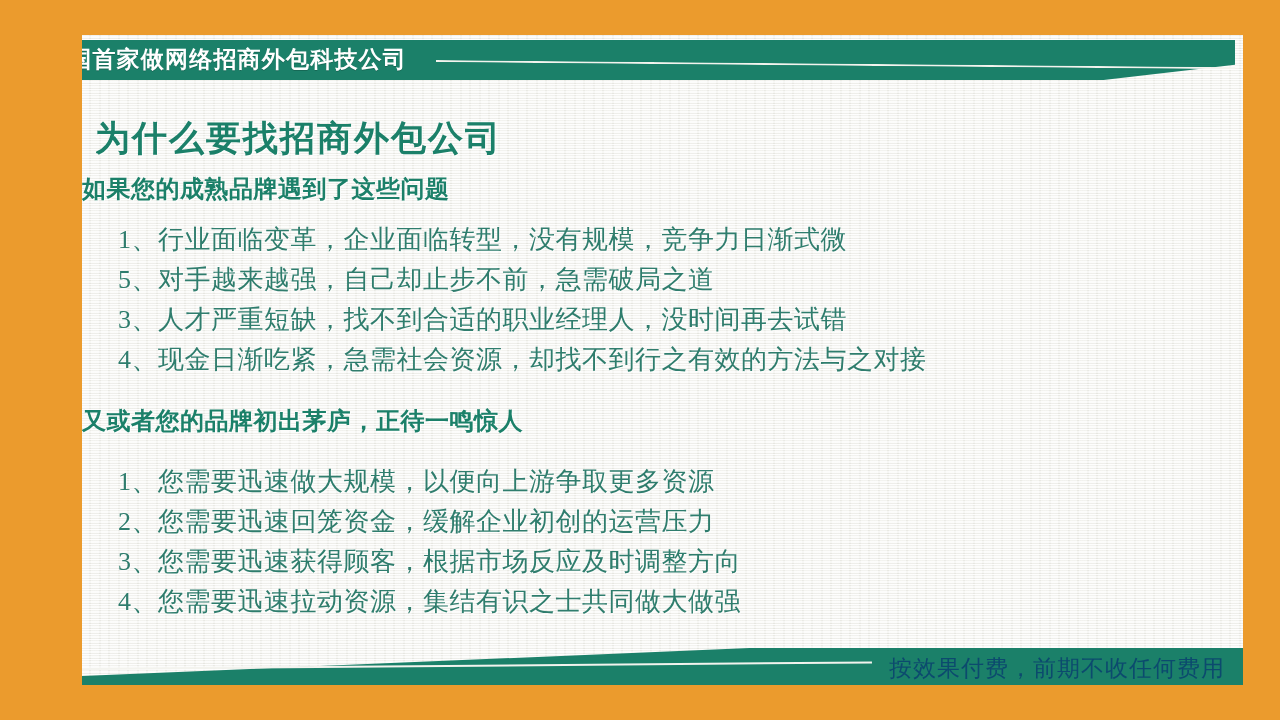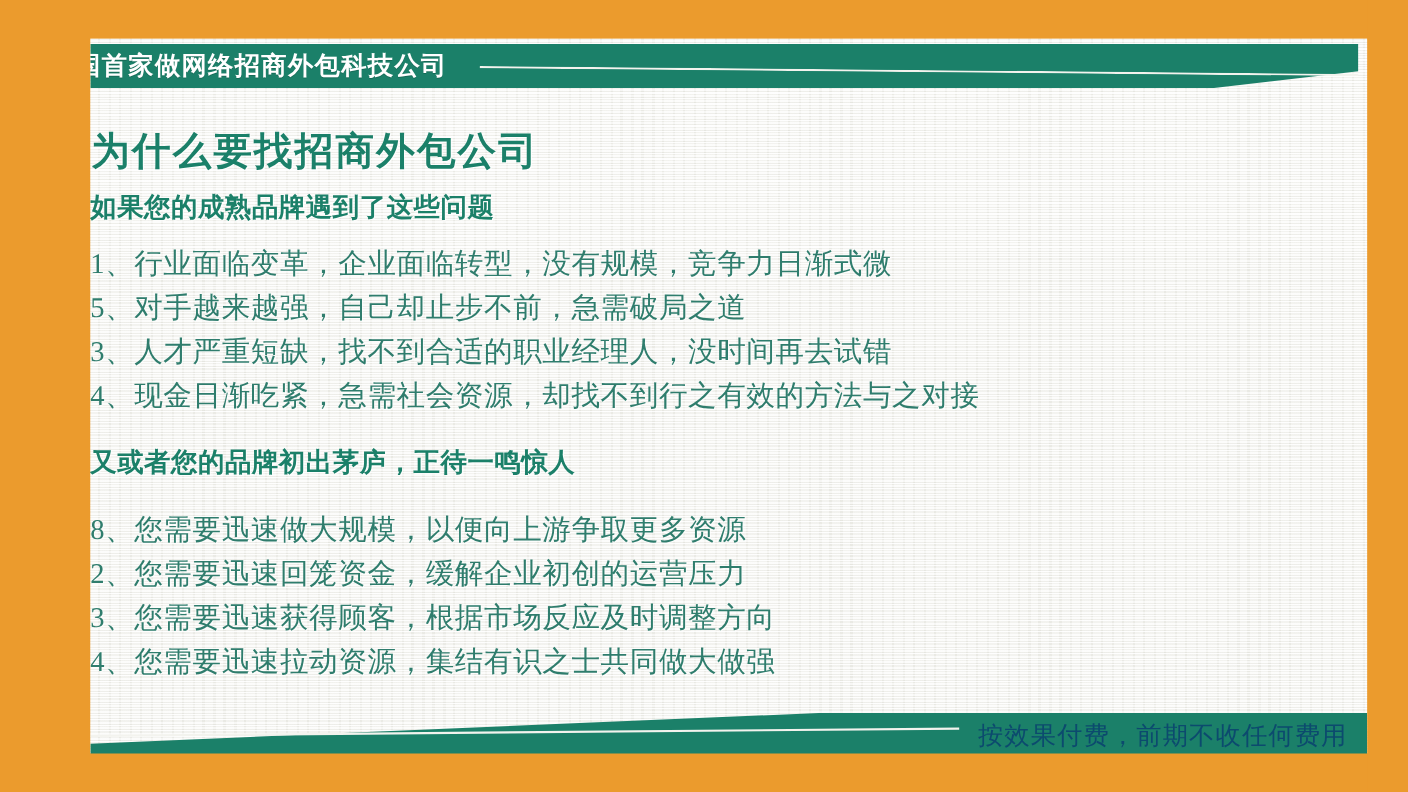--- a/index.html
+++ b/index.html
@@ -95,21 +95,21 @@
     padding-left: 1px;
     font-size: 35px;
     font-weight: bold;
     color: #1b8069;
     letter-spacing: 2px;
     line-height: 50px;
     text-indent: 0;
     margin-left: 0;
     text-shadow: 1px 1px 0 rgba(255,255,255,0.8);
   }
-  .main-title-wrap { padding-left: 0px; }
+  .main-title-wrap { padding-left: 12px; }
 
   .section { margin-top: 0; }
 
   .sub-heading {
     font-size: 24px;
     font-weight: bold;
     color: #1b8069;
     letter-spacing: 0.5px;
     line-height: 34px;
     text-shadow: 1px 1px 0 rgba(255,255,255,0.75);
@@ -117,20 +117,21 @@
 
   .list { margin: 0; padding: 0; list-style: none; }
   .list-item {
     font-family: "Liberation Serif", "DejaVu Serif", serif;
     font-size: 26px;
     color: #2f7d6d;
     line-height: 40px;
     letter-spacing: 0.5px;
     white-space: nowrap;
     text-shadow: 1px 1px 0 rgba(255,255,255,0.6);
+    padding-left: 36px;
   }
 
   .gap-1 { height: 9px; }
   .gap-2 { height: 24px; }
   .gap-3 { height: 14px; }
 
   
   .footer-bar {
     position: absolute;
     left: 82px;
@@ -203,21 +204,21 @@
     </div>
 
     <div class="gap-2"></div>
 
     <div class="section">
       <div class="sub-heading">又或者您的品牌初出茅庐，正待一鸣惊人</div>
 
       <div class="gap-2"></div>
 
       <ul class="list">
-        <li class="list-item">8、您需要迅速做大规模，以便向上游争取更多资源</li>
+        <li class="list-item">1、您需要迅速做大规模，以便向上游争取更多资源</li>
         <li class="list-item">2、您需要迅速回笼资金，缓解企业初创的运营压力</li>
         <li class="list-item">3、您需要迅速获得顾客，根据市场反应及时调整方向</li>
         <li class="list-item">4、您需要迅速拉动资源，集结有识之士共同做大做强</li>
       </ul>
     </div>
 
   </div>
 
   <div class="footer-bar"></div>
   <div class="footer-bar-line"></div>

